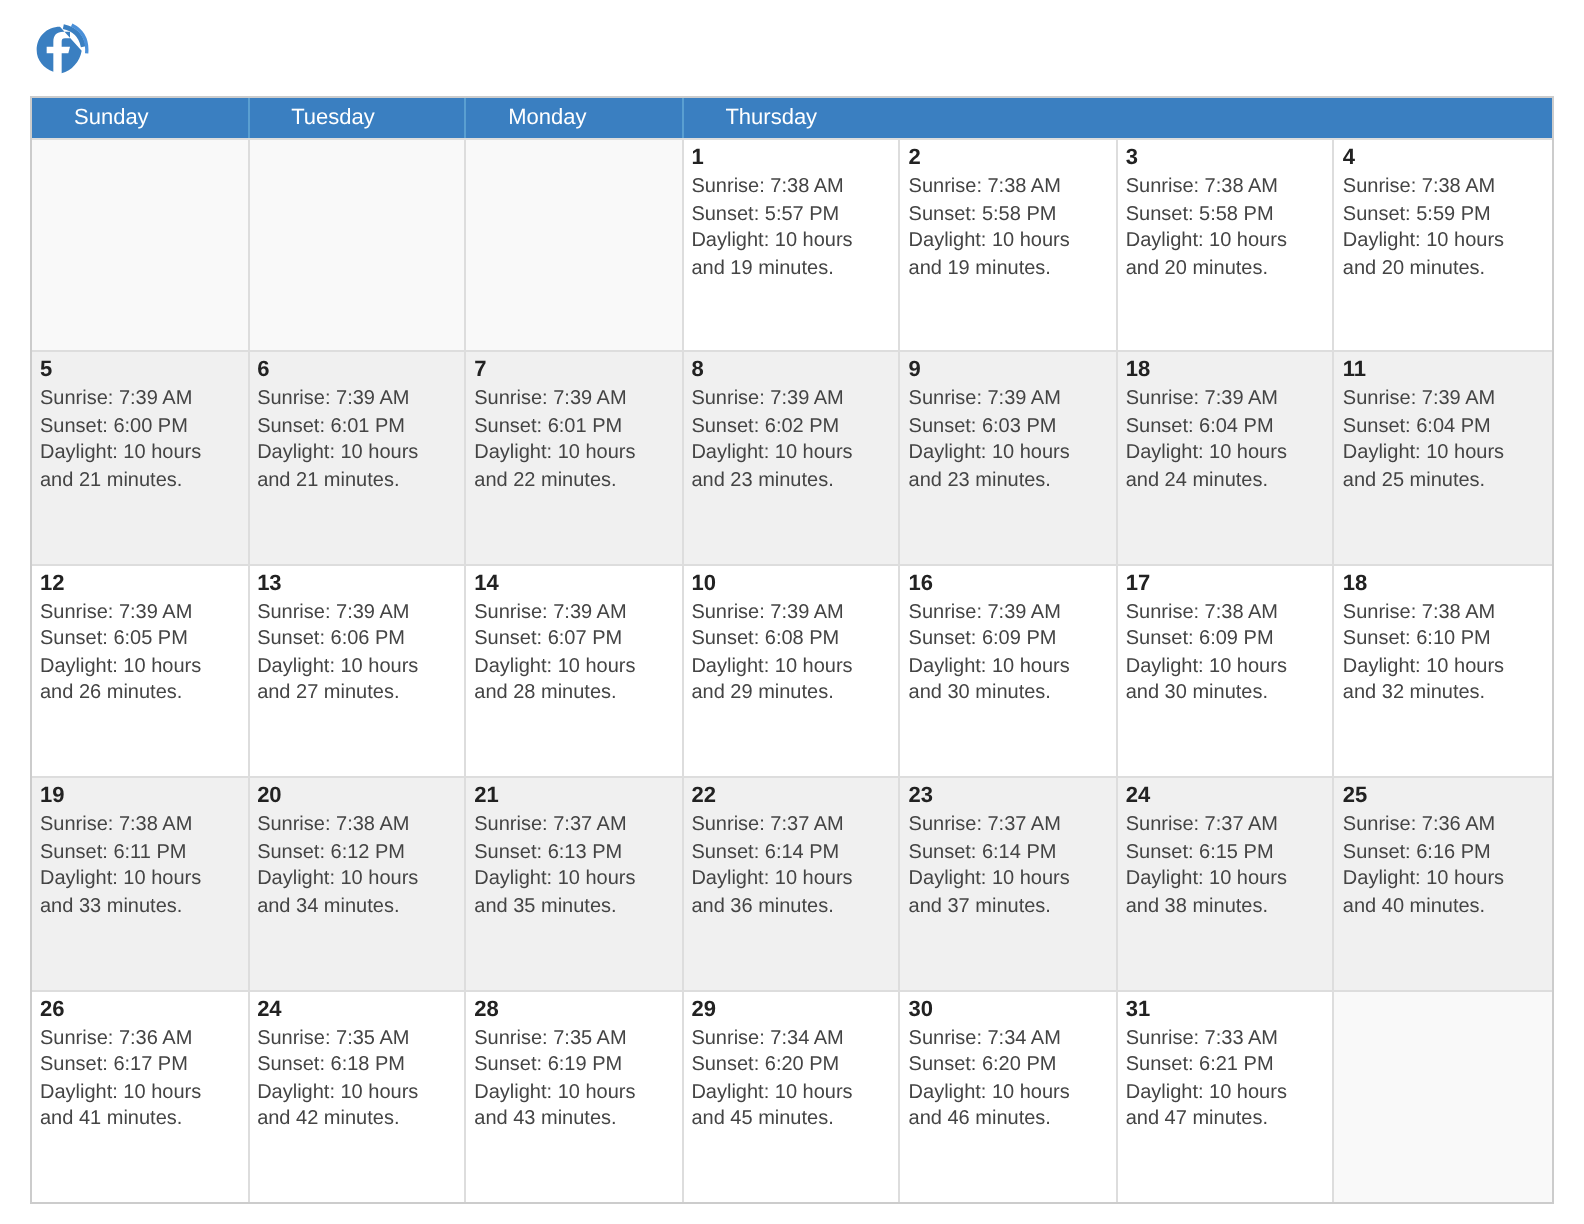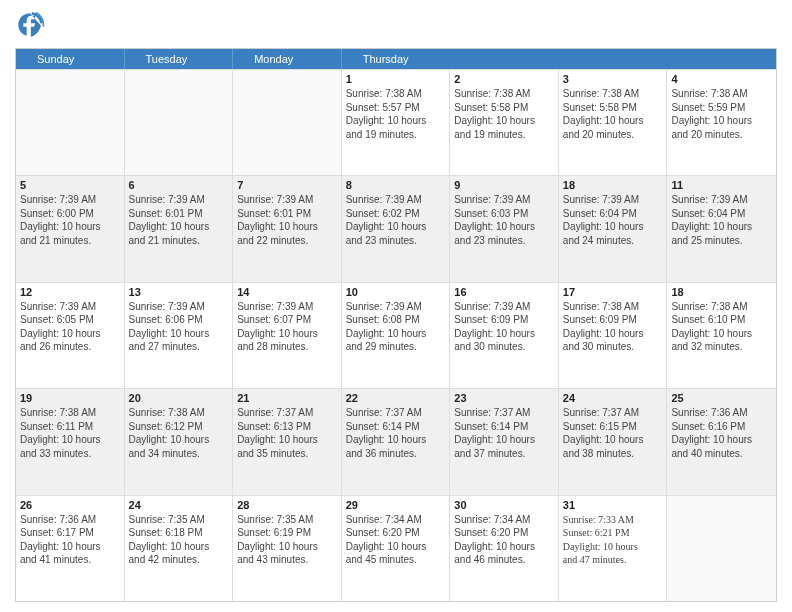--- a/index.html
+++ b/index.html
@@ -361,21 +361,21 @@
           </div>
           <div class="cal-cell">
             <div class="day-num">30</div>
             <div class="day-info" style="white-space: pre-line;">Sunrise: 7:34 AM
 Sunset: 6:20 PM
 Daylight: 10 hours
 and 46 minutes.</div>
           </div>
           <div class="cal-cell">
             <div class="day-num">31</div>
-            <div class="day-info" style="white-space: pre-line; font-family: Liberation Serif, serif;">Sunrise: 7:33 AM
+            <div class="day-info" style="white-space: pre-line;">Sunrise: 7:33 AM
 Sunset: 6:21 PM
 Daylight: 10 hours
 and 47 minutes.</div>
           </div>
           <div class="cal-cell empty"></div>
         </div>
       </div>
   </div>
 </div>
 

